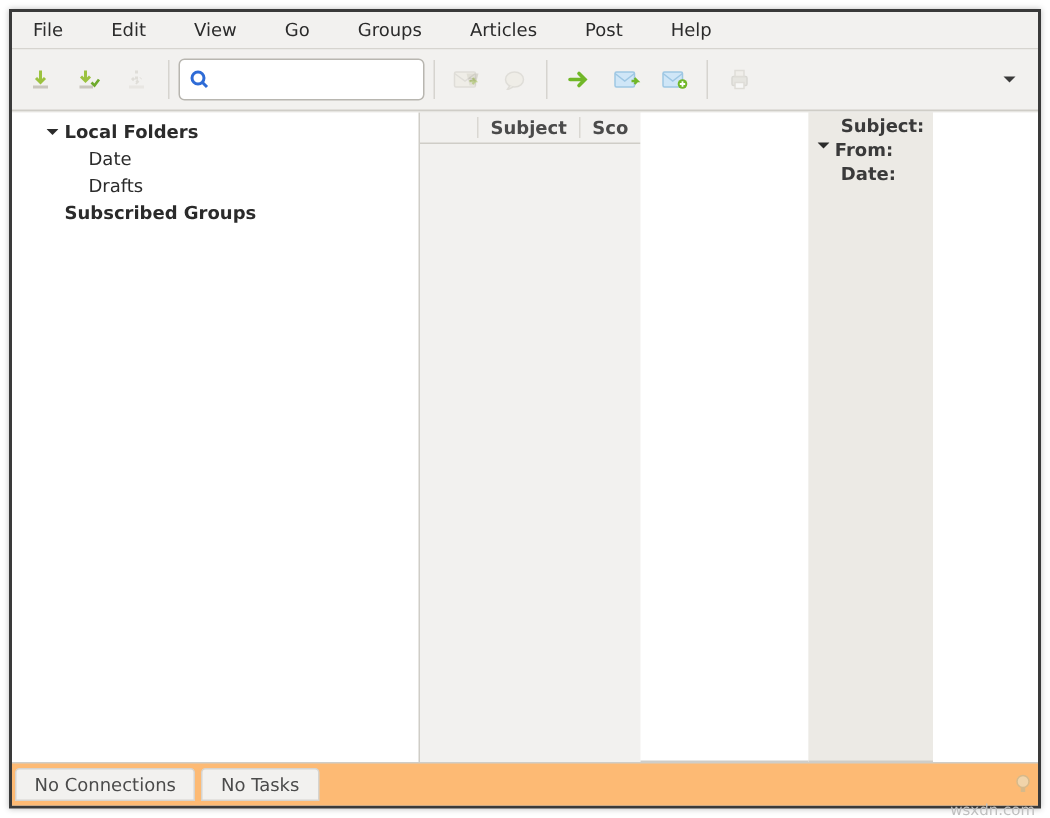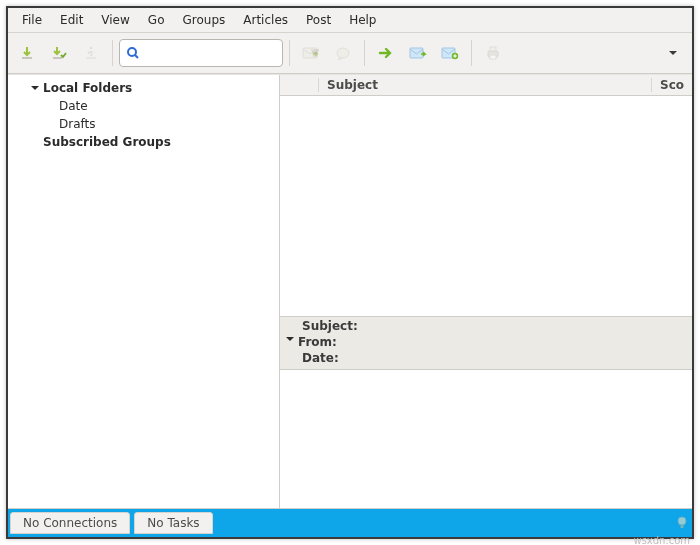--- a/index.html
+++ b/index.html
@@ -1,47 +1,47 @@
 <!DOCTYPE html>
 <html><head>
 <meta charset="utf-8">
 <style>
   html,body{margin:0;padding:0;width:700px;height:545px;font-family:"DejaVu Sans","Segoe UI",Arial,sans-serif;font-size:12px;color:#2b2b2b;background:#fff}
   .app{position:absolute;left:6px;top:6px;right:6px;bottom:6px;border:2px solid #3a3a3a;background:#f2f1ef;display:flex;flex-direction:column;box-shadow:0 0 4px rgba(0,0,0,.25)}
   
-  .menubar{display:flex;align-items:center;height:24px;padding:0 6px;background:#f2f1ef;border-bottom:1px solid #d6d4cf;gap:2px}
+  .menubar{display:flex;align-items:center;height:24px;padding:0 6px;background:#f2f1ef;border-bottom:1px solid #d6d4cf;gap:16px}
   .menuitem{padding:3px 8px;border-radius:3px;cursor:default}
   
   .toolbar{display:flex;align-items:center;height:40px;padding:0 4px;background:#f2f1ef;border-bottom:1px solid #cfcdc7;gap:2px}
   .tbtn{width:30px;height:30px;display:flex;align-items:center;justify-content:center;border-radius:4px}
   .sep{width:1px;height:26px;background:#d6d4cf;margin:0 4px}
   .searchwrap{display:flex;align-items:center;width:150px;height:26px;border:1px solid #b8b6b0;border-radius:4px;background:#fff;padding:0 6px;gap:4px}
   .searchwrap input{flex:1;border:none;outline:none;font-size:12px;background:transparent}
   .spacer{flex:1}
   
   .body{flex:1;display:flex;min-height:0;border-top:1px solid #e6e5e1}
   .sidebar{width:237px;background:#fff;border-right:1px solid #cfcdc7;padding:4px 17px;overflow:auto}
   .tree-row{display:flex;align-items:center;height:18px;padding:0 4px;cursor:default}
   .twisty{width:12px;display:inline-flex;justify-content:center;margin-right:2px}
   .twisty svg{width:8px;height:8px}
   .tree-label{white-space:nowrap}
   .bold{font-weight:bold}
   .indent{padding-left:34px}
-  .right{flex:1;display:flex;flex-direction:column;min-width:0}
+  .right{flex:1;display:flex;flex-direction:row;min-width:0}
   .hdrrow{display:flex;align-items:center;height:20px;border-bottom:1px solid #cfcdc7;background:#f2f1ef}
   .hcol{padding:0 8px;color:#4b4b4b;font-weight:bold}
   .hcol.small{width:22px}
   .hcol.subject{flex:1;border-left:1px solid #d9d7d2;border-right:1px solid #d9d7d2}
   .hcol.score{width:24px}
   .msglist{flex:1.6;background:#fff;border-bottom:1px solid #cfcdc7;overflow:auto}
   .preview-hdr{background:#eceae5;border-bottom:1px solid #cfcdc7;padding:2px 6px;font-weight:bold;color:#3a3a3a}
   .preview-hdr .row{display:flex;align-items:flex-start;height:16px;gap:4px}
   .preview-body{flex:1;background:#fff}
   
-  .statusbar{display:flex;align-items:stretch;height:28px;border-top:1px solid #cfcdc7;background:#0ea5e9}
+  .statusbar{display:flex;align-items:stretch;height:28px;border-top:1px solid #cfcdc7;background:#fdba74}
   .status-seg{display:flex;align-items:center;padding:0 12px;border:1px solid #d6d4cf;margin:3px 2px;border-radius:3px 3px 0 0;background:#f2f1ef;color:#4b4b4b}
   .status-spacer{flex:1}
   .bulb{width:20px;display:flex;align-items:center;justify-content:center;opacity:.6}
   .disabled{opacity:.45}
   .watermark{position:absolute;right:10px;bottom:-1px;font-size:10px;color:#bfbfbf}
   svg{display:block}
 </style>
 </head>
 <body>
 

